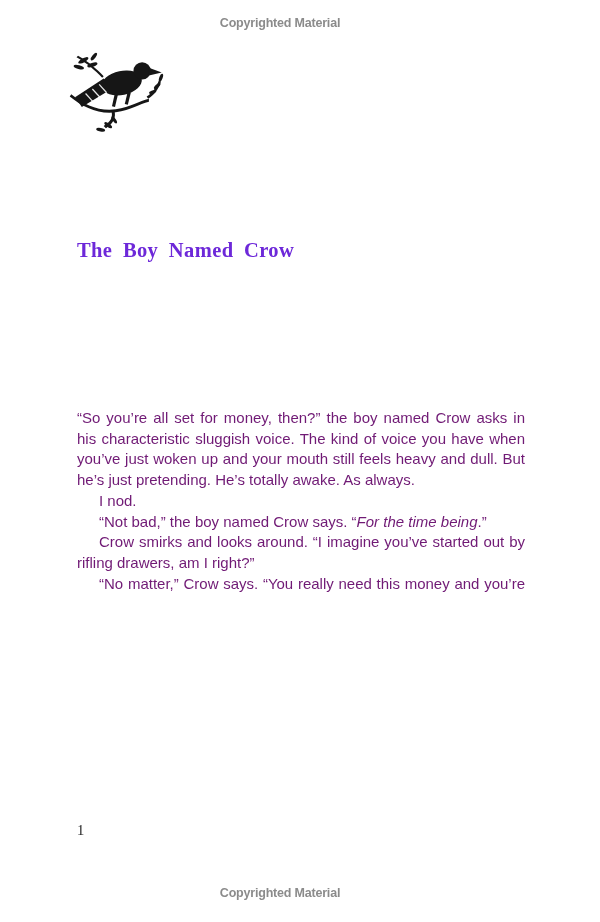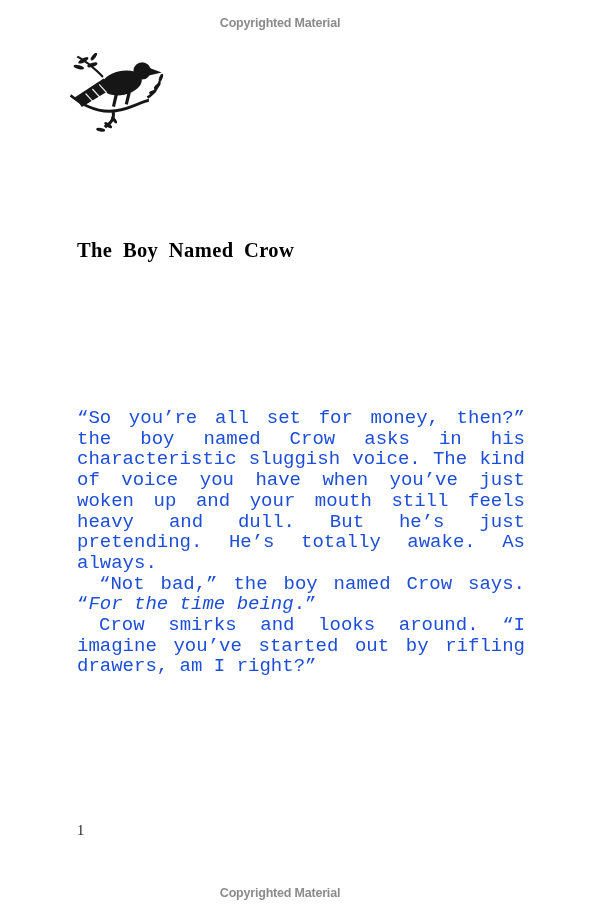--- a/index.html
+++ b/index.html
@@ -39,31 +39,31 @@
   .title {
     position: absolute;
     left: 77px;
     top: 239px;
     margin: 0;
     font-family: "Liberation Serif", serif;
     font-weight: bold;
     font-size: 20.5px;
     letter-spacing: 0.4px;
     word-spacing: 5px;
-    color: #000000;
+    color: #6d28d9;
   }
   .body-text {
     position: absolute;
     left: 77px;
     top: 408px;
     width: 448px;
-    font-family: Liberation Mono, monospace;
-    font-size: 19px;
+    font-family: Liberation Sans, sans-serif;
+    font-size: 15px;
     line-height: 20.7px;
-    color: #1d4ed8;
+    color: #701a75;
     text-align: justify;
   }
   .body-text p {
     margin: 0;
     padding: 0;
   }
   .body-text p.indent { text-indent: 22px; }
   .body-text p.continues { text-align-last: justify; }
   .page-number {
     position: absolute;
@@ -120,21 +120,23 @@
         <path d="M31 49 L41 60"></path>
         <path d="M40 43 L50 54"></path>
       </g>
     </svg>
   </div>
 
   <h1 class="title">The Boy Named Crow</h1>
 
   <div class="body-text">
       <p class=""><span>“So you’re all set for money, then?” the boy named Crow asks in his characteristic sluggish voice. The kind of voice you have when you’ve just woken up and your mouth still feels heavy and dull. But he’s just pretending. He’s totally awake. As always.</span></p>
+      <p class="indent"><span>I nod.</span></p>
       <p class="indent"><span>“Not bad,” the boy named Crow says. “</span><i>For the time being</i><span>.”</span></p>
       <p class="indent"><span>Crow smirks and looks around. “I imagine you’ve started out by rifling drawers, am I right?”</span></p>
+      <p class="indent continues"><span>“No matter,” Crow says. “You really need this money and you’re</span></p>
     </div>
 
   <div class="page-number">1</div>
 
   <div class="notice bottom">Copyrighted Material</div>
 
 </div>
 
 </body></html>

